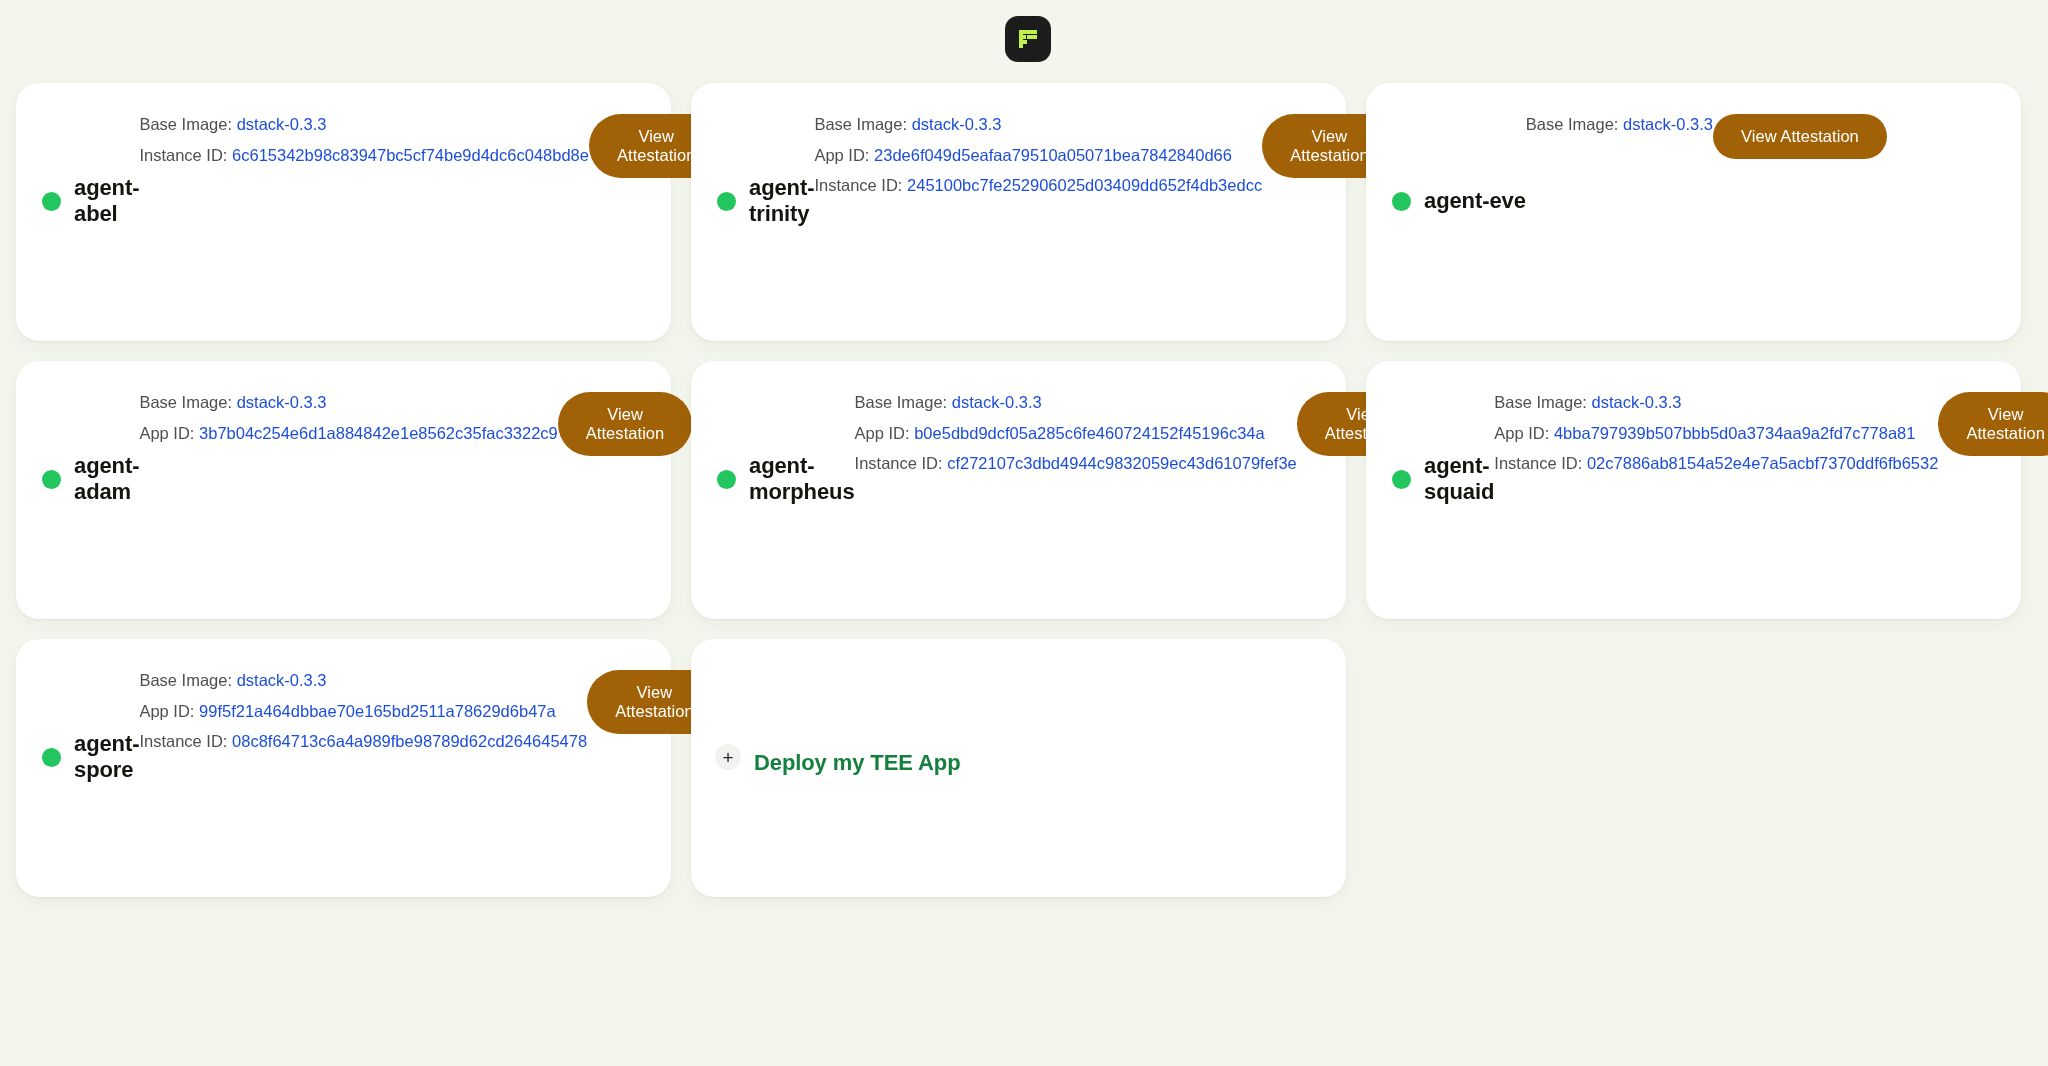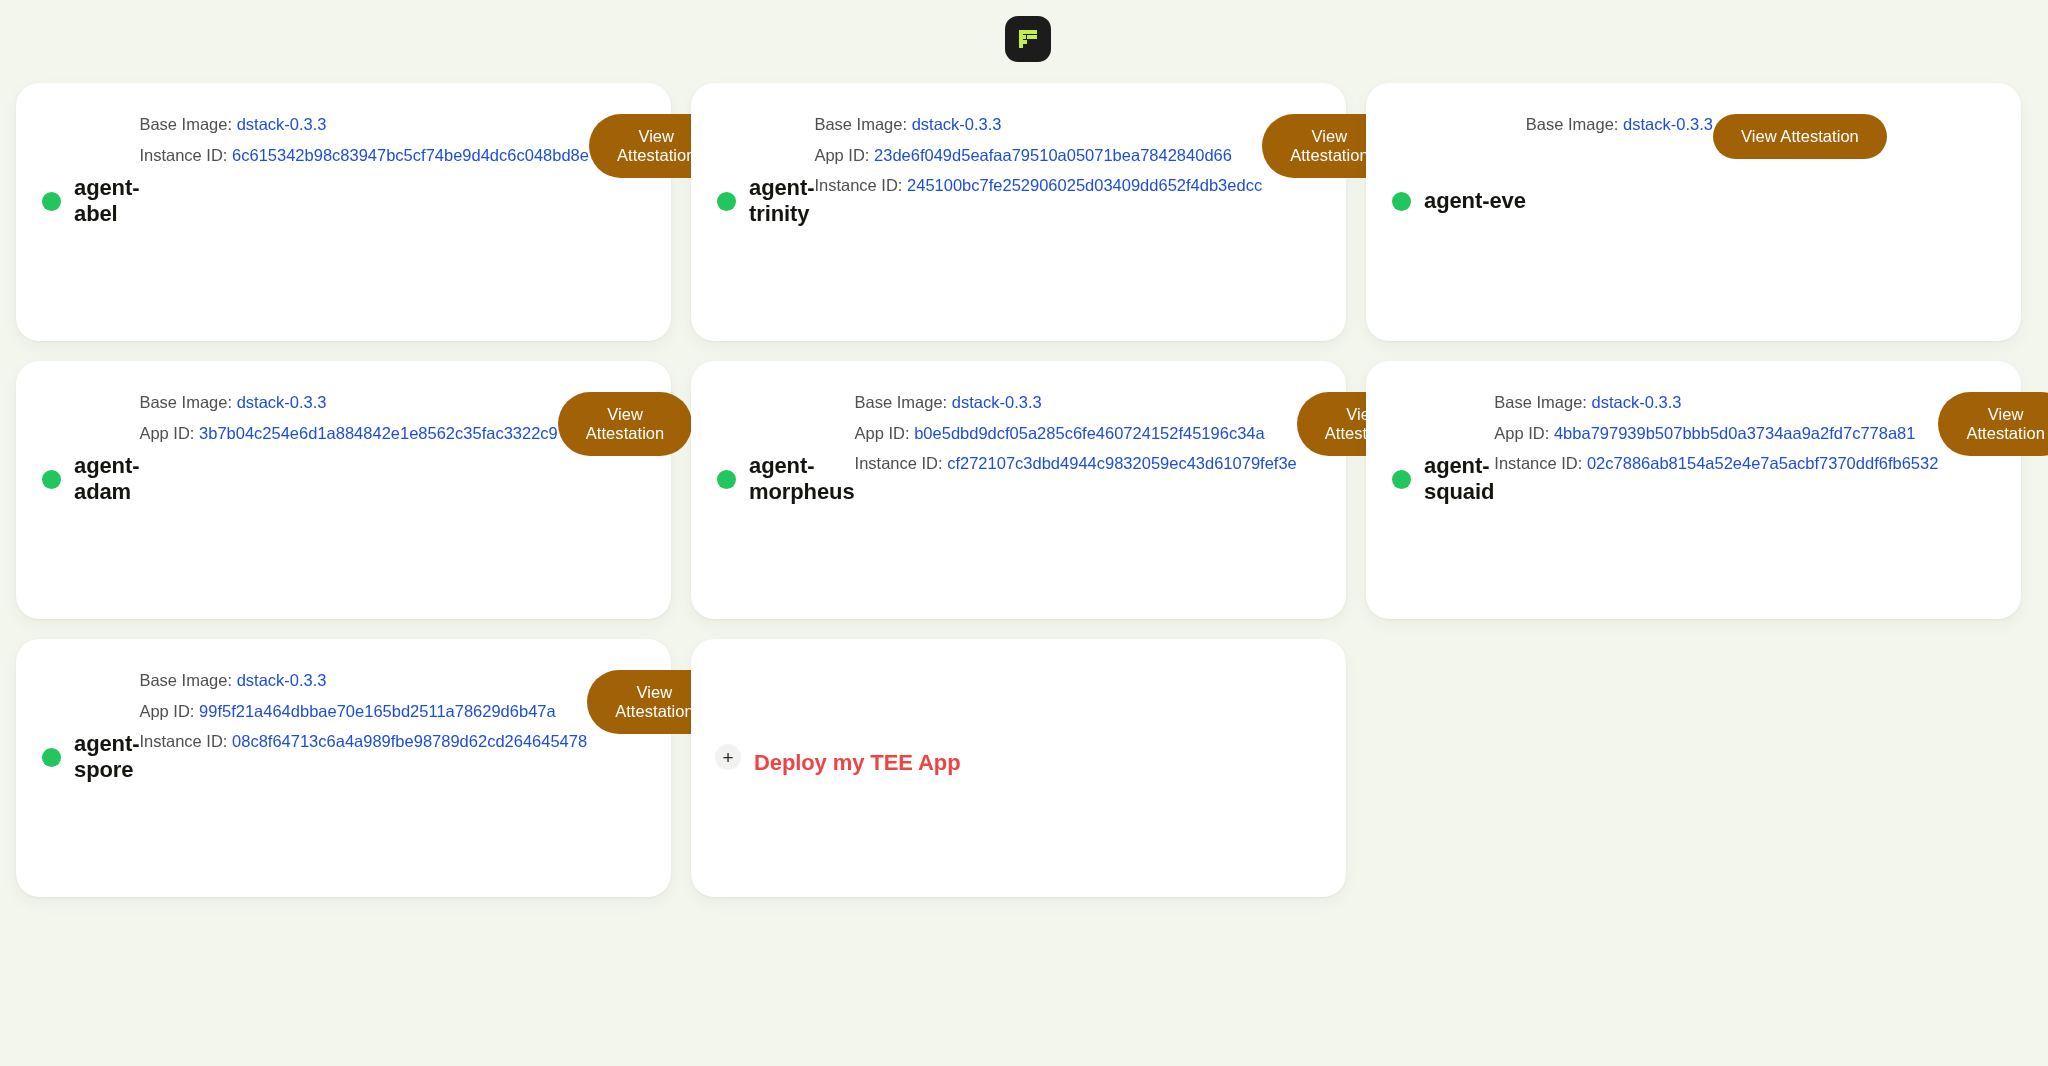--- a/index.html
+++ b/index.html
@@ -132,21 +132,21 @@
     color: #2a2b26;
     font-size: 19px;
     line-height: 1;
     flex: 0 0 auto;
     margin-left: -2px;
   }
 
   .deploy-title {
     font-size: 22px;
     font-weight: 600;
-    color: #ef4444;
+    color: #15803d;
     letter-spacing: -0.1px;
     margin-top: 12px;
   }
 
   .deploy-sub {
     font-size: 16.5px;
     color: #8c8f8c;
   }
 </style>
 </head>

